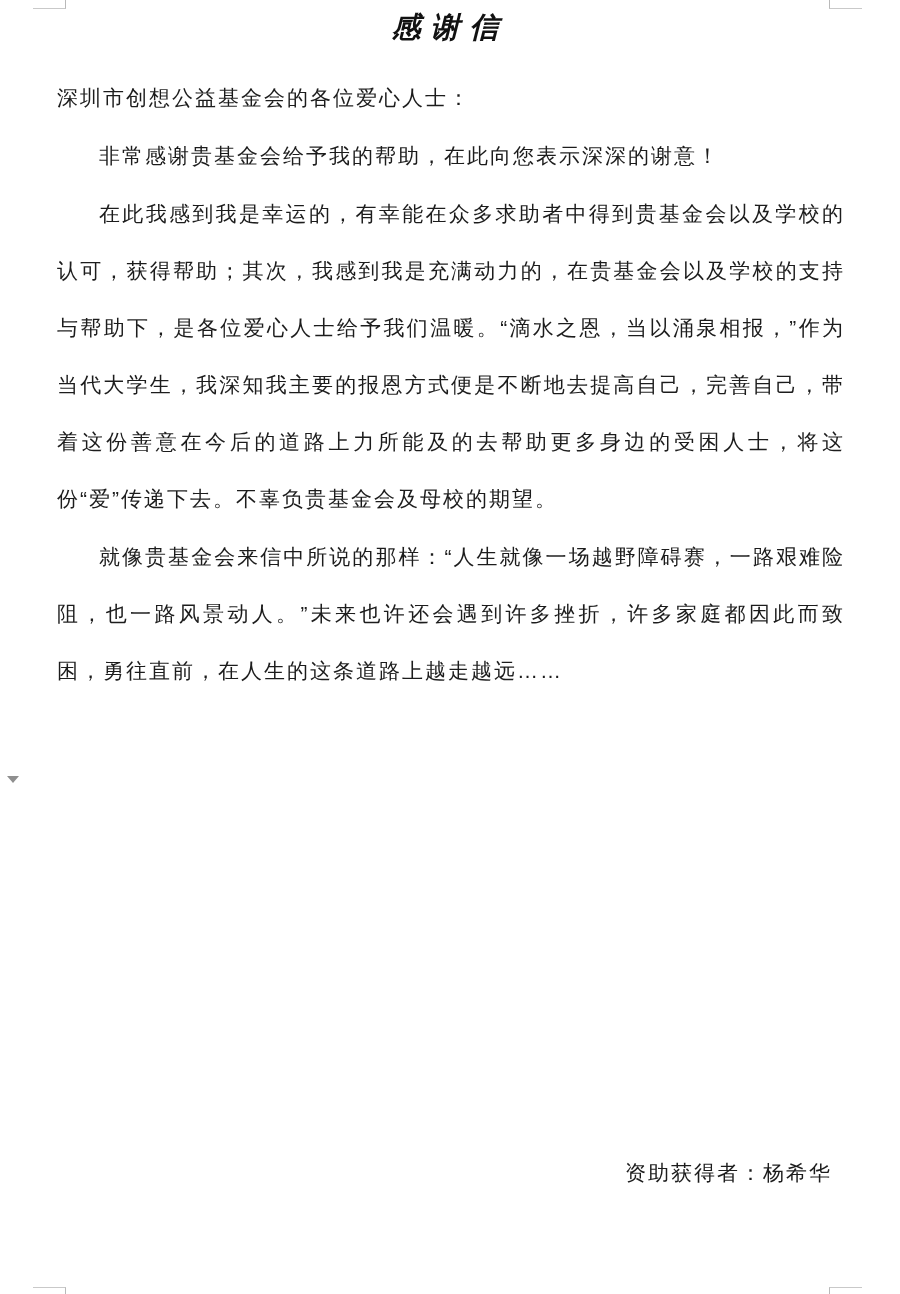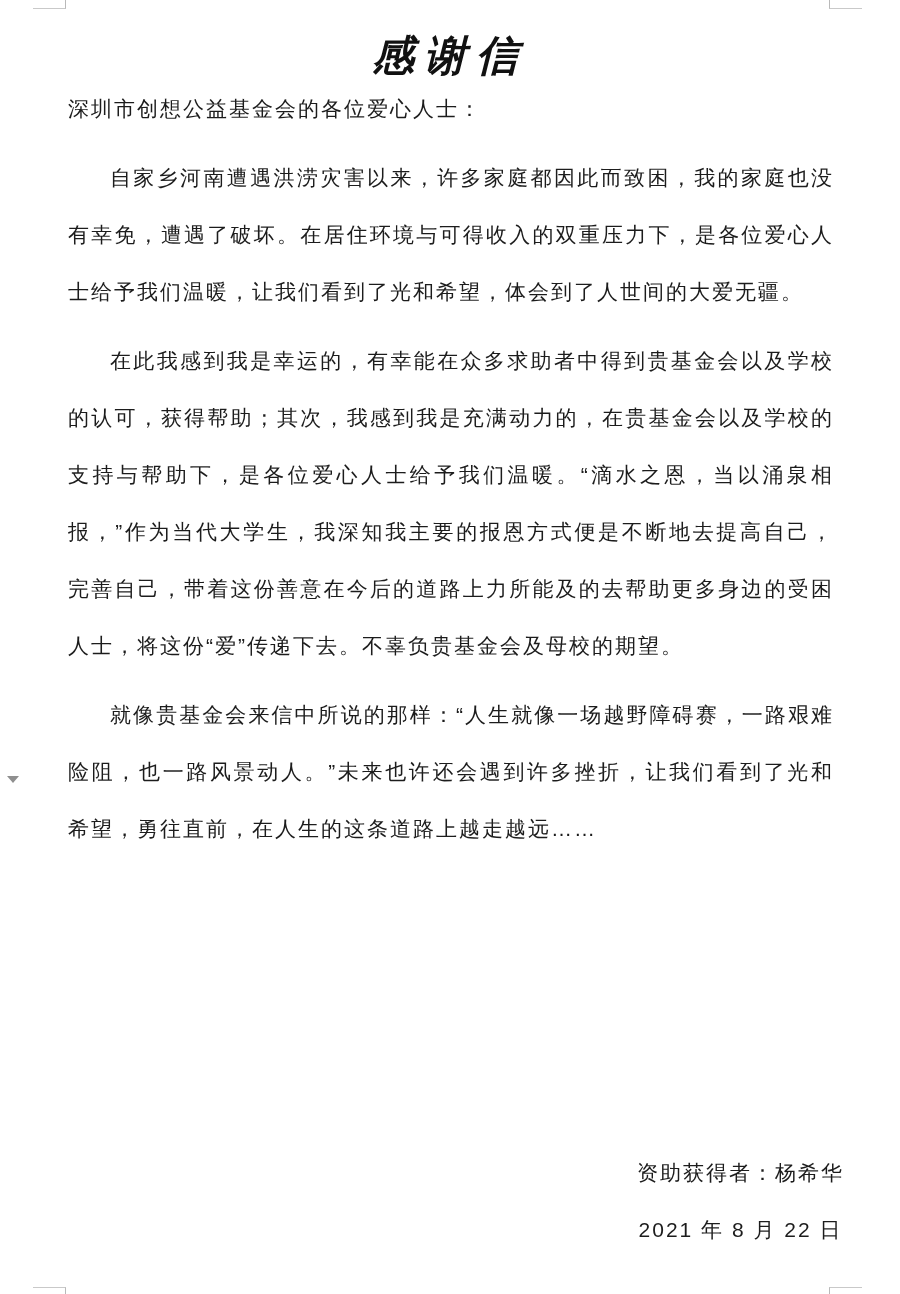--- a/index.html
+++ b/index.html
@@ -39,47 +39,46 @@
   
   .title {
     position: absolute;
     top: 8px;
     left: 0;
     width: 100%;
     text-align: center;
     font-family: "Liberation Serif", serif;
     font-weight: bold;
     font-style: italic;
-    font-size: 42px;
+    font-size: 29px;
     letter-spacing: 10px;
     color: #111111;
-    margin-top: 20px;
   }
 
   
   .body-flow {
     position: absolute;
     left: 56px;
     top: 68px;
     width: 790px;
     font-size: 21px;
     line-height: 57px;
     letter-spacing: 2px;
     text-align: justify;
     color: #1c1c1c;
   }
-  .body-flow p { margin: 12px; }
+  .body-flow p { margin: 1px; }
   .body-flow p.indent { text-indent: 2em; }
 
   
   .signature-block {
     position: absolute;
-    right: 56px;
+    right: 68px;
     top: 1144px;
-    text-align: center;
+    text-align: right;
     font-size: 21px;
     line-height: 57px;
     letter-spacing: 2px;
     color: #1c1c1c;
   }
 </style>
 </head>
 <body>
 
 <div class="page">
@@ -88,23 +87,22 @@
   <div class="crop crop-tr"></div>
   <div class="crop crop-bl"></div>
   <div class="crop crop-br"></div>
 
   <div class="collapse-tri"></div>
 
   <h1 class="title">感谢信</h1>
 
   <div class="body-flow">
     <p>深圳市创想公益基金会的各位爱心人士：</p>
-    <p class="indent">自家乡河南遭遇洪涝灾害以来，许多家庭都因此而致困，我的家庭也没有幸免，遭遇了破坏。在居住环境与可得收入的双重压力下，是各位爱心人士给予我们温暖，让我们看到了光和希望，体会到了人世间的大爱无疆。</p>
+    <p class="indent">非常感谢贵基金会给予我的帮助，在此向您表示深深的谢意！</p>
     <p class="indent">在此我感到我是幸运的，有幸能在众多求助者中得到贵基金会以及学校的认可，获得帮助；其次，我感到我是充满动力的，在贵基金会以及学校的支持与帮助下，是各位爱心人士给予我们温暖。“滴水之恩，当以涌泉相报，”作为当代大学生，我深知我主要的报恩方式便是不断地去提高自己，完善自己，带着这份善意在今后的道路上力所能及的去帮助更多身边的受困人士，将这份“爱”传递下去。不辜负贵基金会及母校的期望。</p>
-    <p class="indent">就像贵基金会来信中所说的那样：“人生就像一场越野障碍赛，一路艰难险阻，也一路风景动人。”未来也许还会遇到许多挫折，让我们看到了光和希望，勇往直前，在人生的这条道路上越走越远……</p>
+    <p class="indent">就像贵基金会来信中所说的那样：“人生就像一场越野障碍赛，一路艰难险阻，也一路风景动人。”未来也许还会遇到许多挫折，许多家庭都因此而致困，勇往直前，在人生的这条道路上越走越远……</p>
   </div>
 
   <div class="signature-block">
     <p>资助获得者：杨希华</p>
-    <p>2021 年 8 月 22 日</p>
   </div>
 
 </div>
 
 </body></html>

